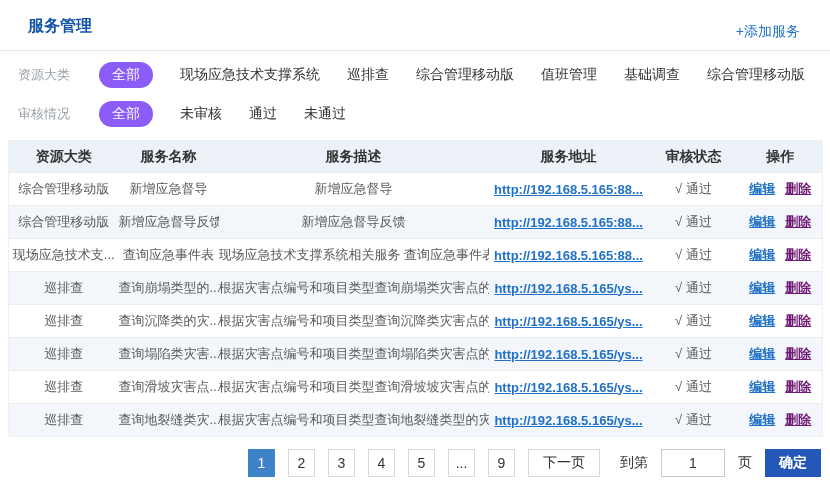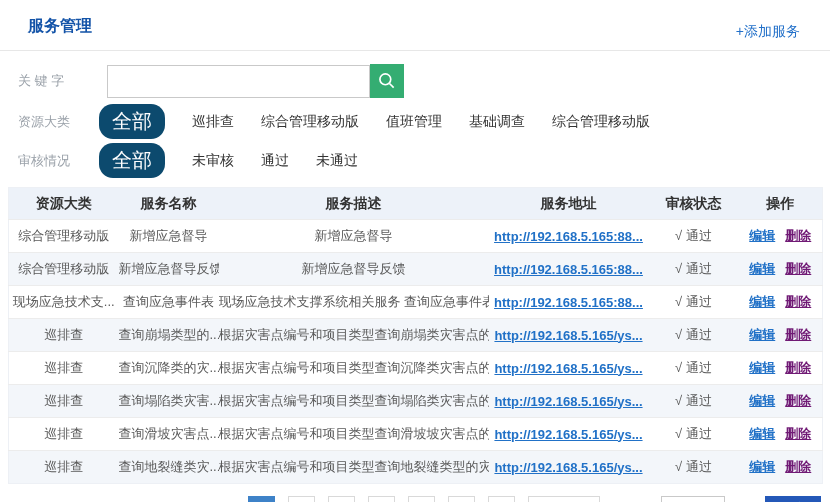--- a/index.html
+++ b/index.html
@@ -33,22 +33,22 @@
     display: flex; align-items: center; justify-content: center;
   }
 
   
   .filter-row { display: flex; align-items: center; margin: 10px 0 0 18px; height: 27px; }
   .filter-row + .filter-row { margin-top: 12px; }
   .filter-row .field-label { width: 81px; }
   .filter-options { display: flex; align-items: center; gap: 27px; }
   .filter-opt { font-size: 14px; color: #333; cursor: pointer; white-space: nowrap; }
   .filter-opt.selected {
-    background: #0c4a6e; color: #fff; border-radius: 14px;
-    padding: 4px 13px; font-size: 20px; font-family: Liberation Mono, monospace;
+    background: #8b5cf6; color: #fff; border-radius: 14px;
+    padding: 4px 13px; font-size: 14px; font-family: Liberation Mono, monospace;
   }
 
   
   table.svc-table {
     width: 814px; margin: 13px 8px 0 8px;
     border-collapse: collapse; table-layout: fixed;
     border: 1px solid #edf0f5;
   }
   .svc-table thead th {
     background: #edf2f9; height: 32px; font-size: 14px; font-weight: bold;
@@ -86,37 +86,26 @@
 </head>
 <body>
 
 <div class="page">
 
   <div class="page-header">
     <div class="page-title">服务管理</div>
     <a class="add-service">+添加服务</a>
   </div>
 
-  <div class="search-row">
-    <span class="field-label">关 键 字</span>
-    <input class="search-input" type="text" value="" style="">
-    <button class="search-btn">
-      <span style="display:flex;">
-        <svg width="20" height="20" viewBox="0 0 24 24" fill="none" stroke="#ffffff" stroke-width="2">
-          <circle cx="10" cy="10" r="6.5"></circle>
-          <line x1="15" y1="15" x2="20" y2="20"></line>
-        </svg>
-      </span>
-    </button>
-  </div>
 
   <div class="filter-row">
     <span class="field-label">资源大类</span>
     <div class="filter-options">
       <span class="filter-opt selected">全部</span>
+      <span class="filter-opt">现场应急技术支撑系统</span>
       <span class="filter-opt">巡排查</span>
       <span class="filter-opt">综合管理移动版</span>
       <span class="filter-opt">值班管理</span>
       <span class="filter-opt">基础调查</span>
       <span class="filter-opt">综合管理移动版</span>
     </div>
   </div>
 
   <div class="filter-row">
     <span class="field-label">审核情况</span>

